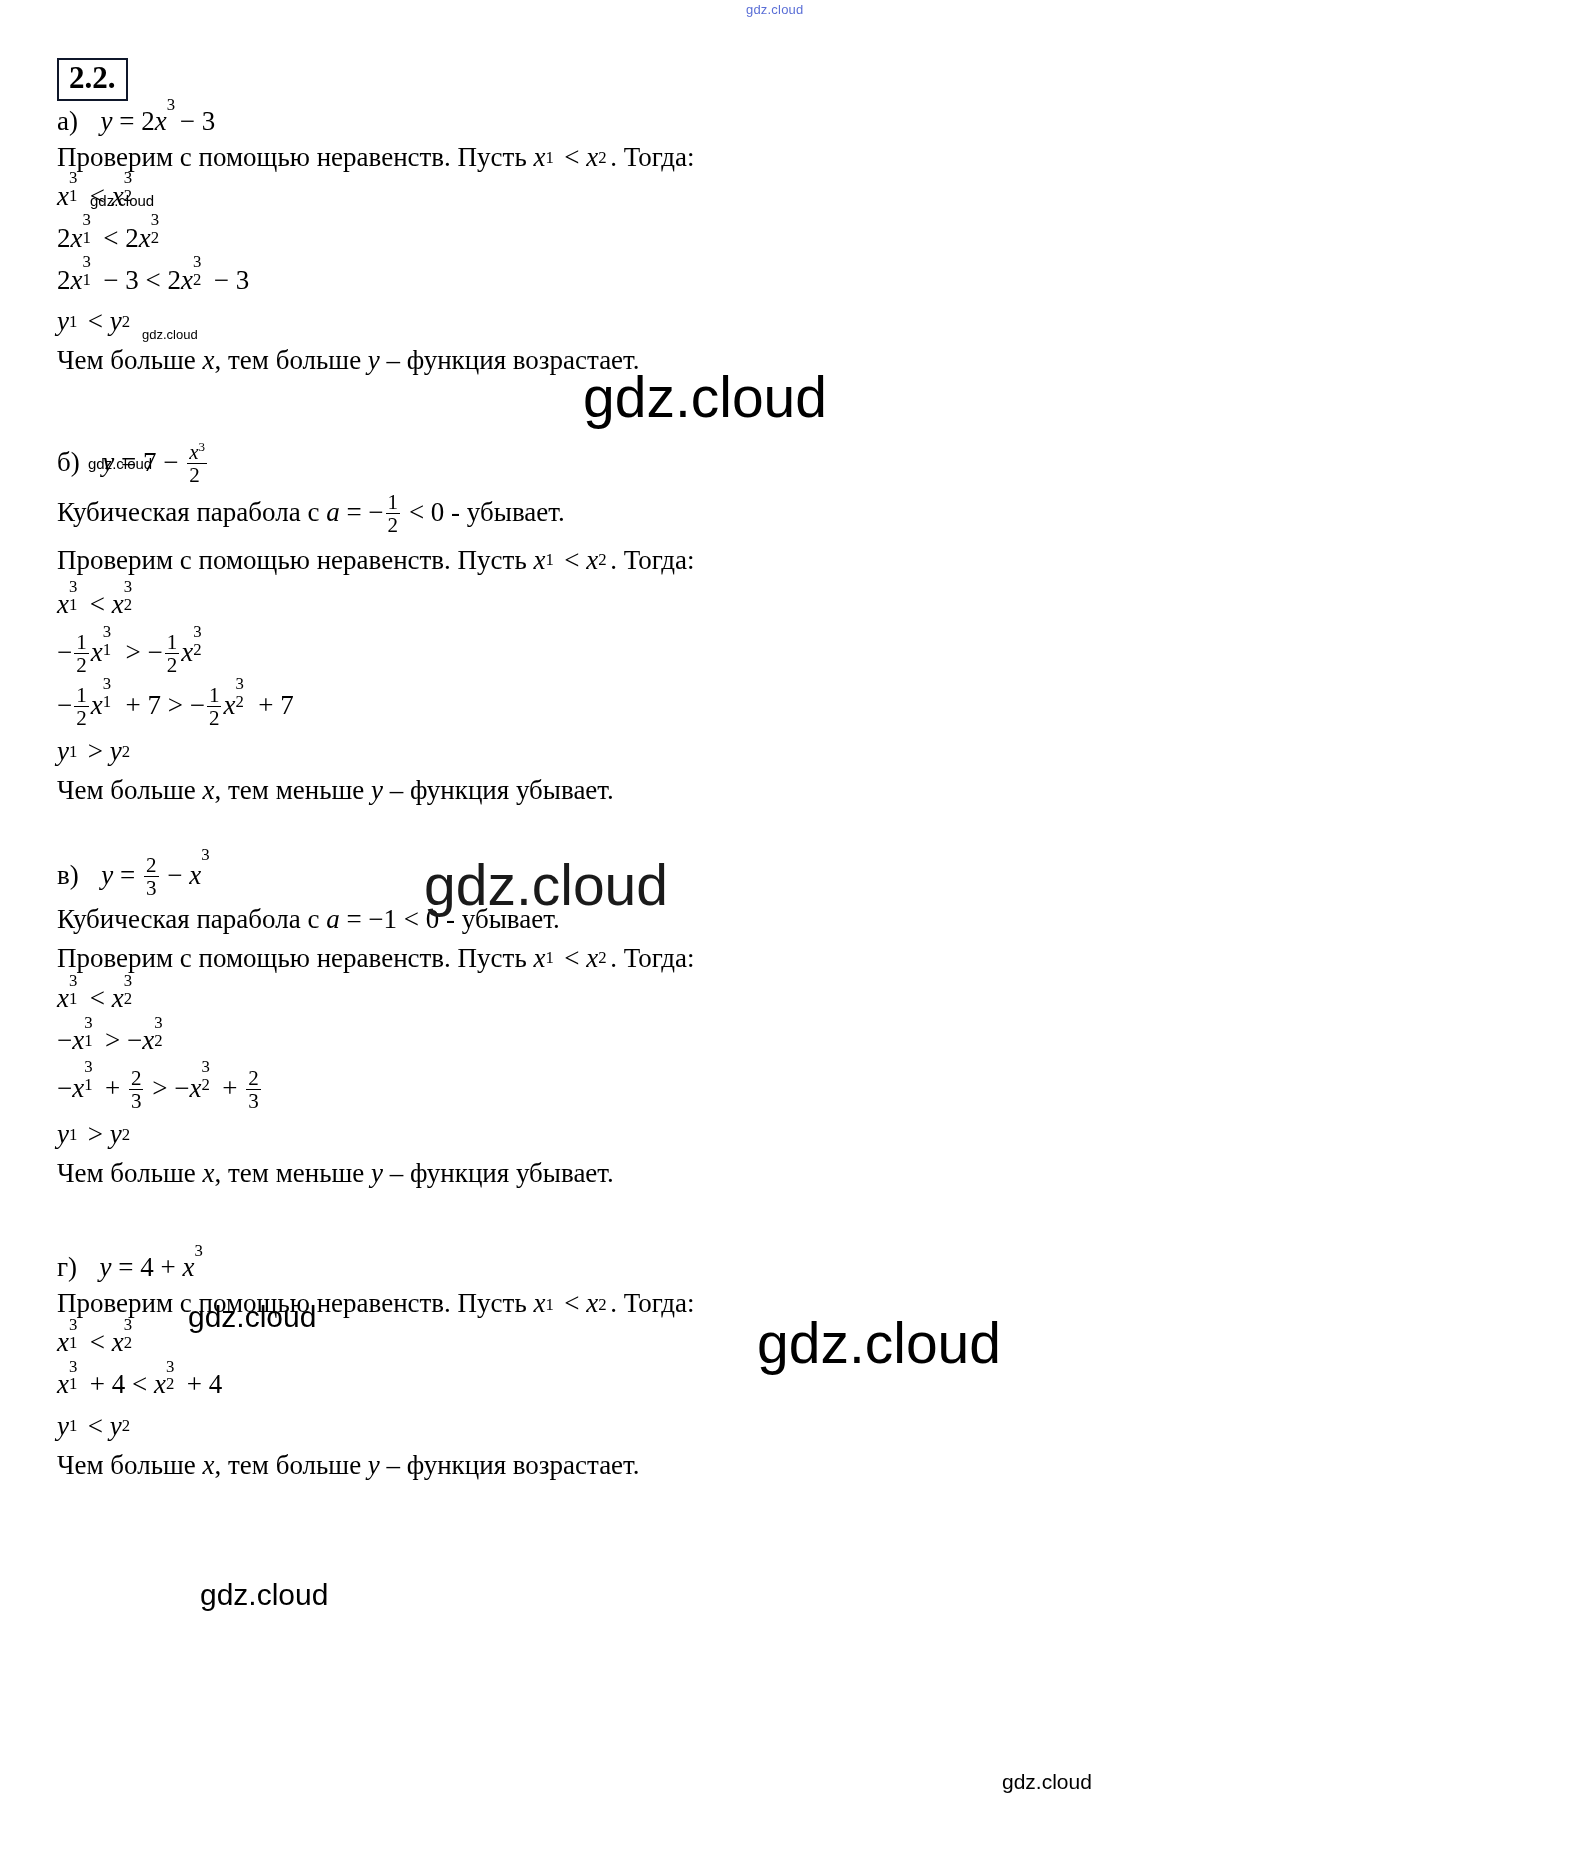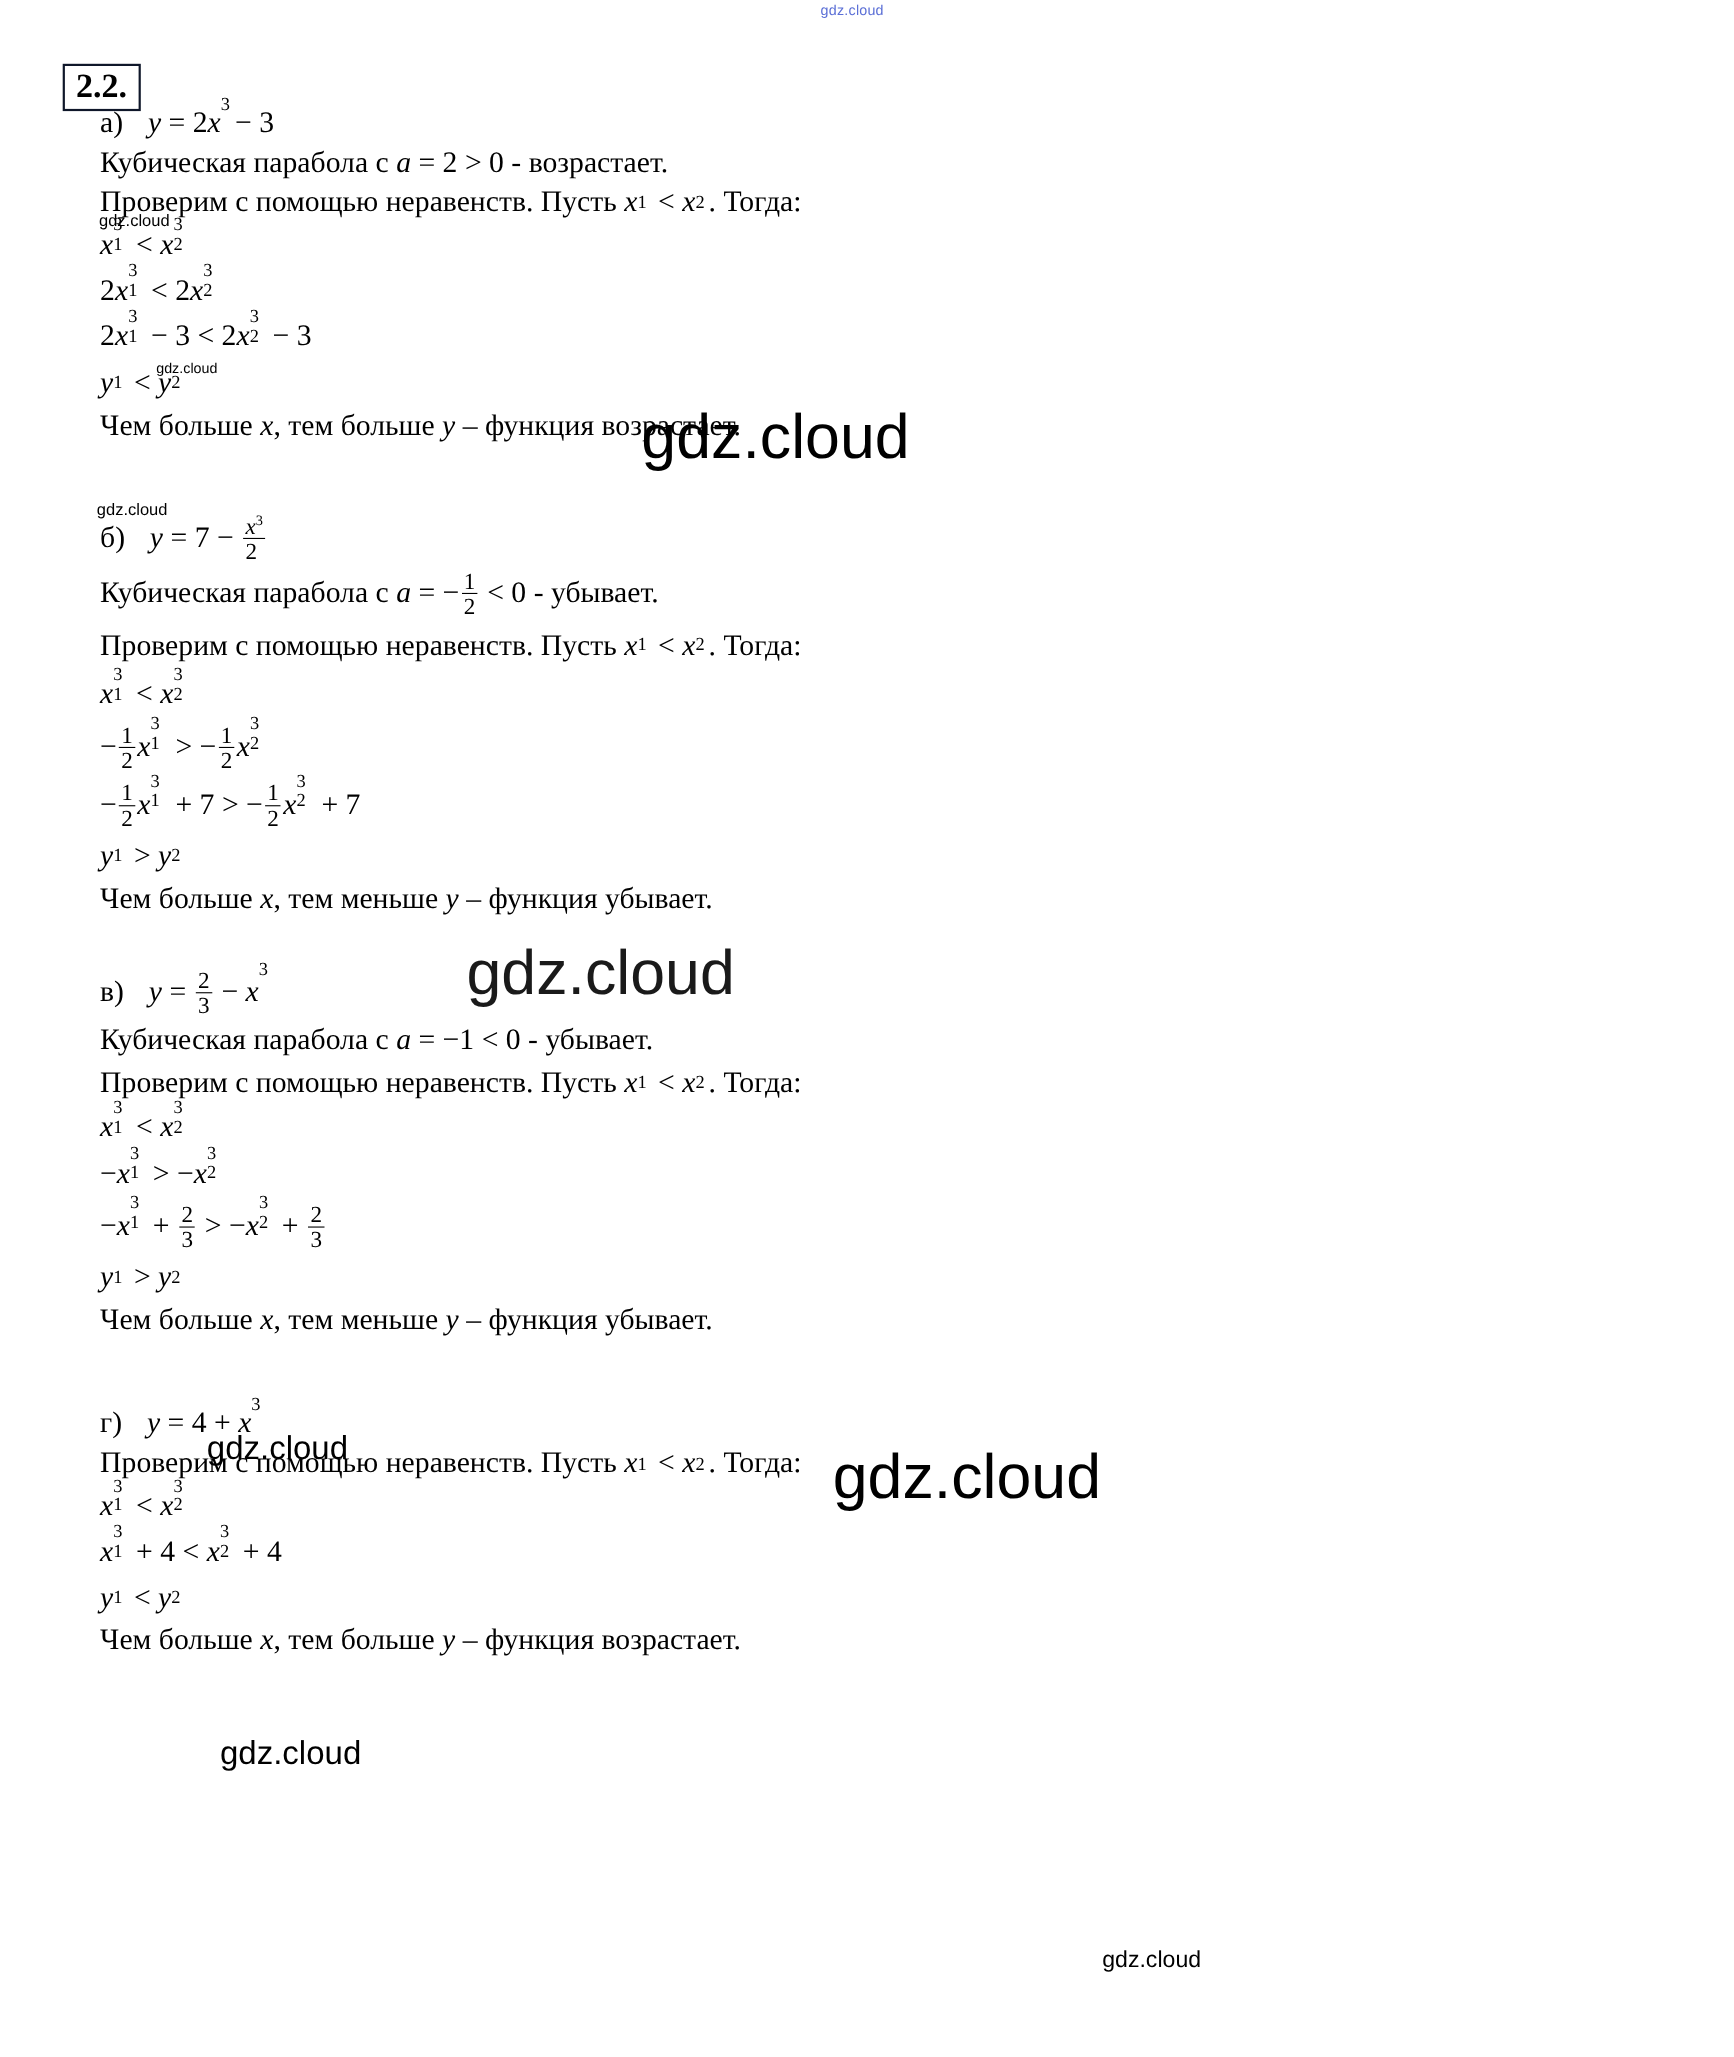--- a/index.html
+++ b/index.html
@@ -37,24 +37,23 @@
     left: 57px;
     border: 2px solid #0f172a;
     padding: 2px 10px 4px 10px;
     font-size: 31px;
     font-family: "Liberation Serif", serif;
     font-weight: bold;
     line-height: 1.05;
   }
   .content {
     position: absolute;
-    top: 94px;
+    top: 104px;
     left: 57px;
     width: 1400px;
-    margin-left: 34px;
   }
   .line {
     font-size: 27px;
     line-height: 1.33;
     white-space: nowrap;
     margin: 0;
     padding: 0;
   }
   .line.tall {
     line-height: 1.55;
@@ -124,23 +123,20 @@
 
   <div class="task-box">2.2.</div>
 
   <div class="content">
 
     <div>
       <div class="line">
         <span>а)</span>
         <span style="display:inline-block;width:9px"></span>
         <i class="v">y</i> = 2<span class="varsub"><span class="base">x</span><span class="sup">3</span></span><span style="display:inline-block;width:13px"></span>− 3
-      </div>
-      <div class="line">
-        Кубическая парабола с <i class="v">a</i> = 2 &gt; 0 - возрастает.
       </div>
       <div class="line">
         Проверим с помощью неравенств. Пусть <span class="varsub"><span class="base">x</span><span class="sub">1</span></span><span style="display:inline-block;width:12px"></span> &lt; <span class="varsub"><span class="base">x</span><span class="sub">2</span></span><span style="display:inline-block;width:12px"></span>. Тогда:
       </div>
       <div class="line tall">
         <span class="varsub"><span class="base">x</span><span class="sub">1</span><span class="sup">3</span></span><span style="display:inline-block;width:14px"></span> &lt; <span class="varsub"><span class="base">x</span><span class="sub">2</span><span class="sup">3</span></span>
       </div>
       <div class="line tall">
         2<span class="varsub"><span class="base">x</span><span class="sub">1</span><span class="sup">3</span></span><span style="display:inline-block;width:14px"></span> &lt; 2<span class="varsub"><span class="base">x</span><span class="sub">2</span><span class="sup">3</span></span>
       </div>

